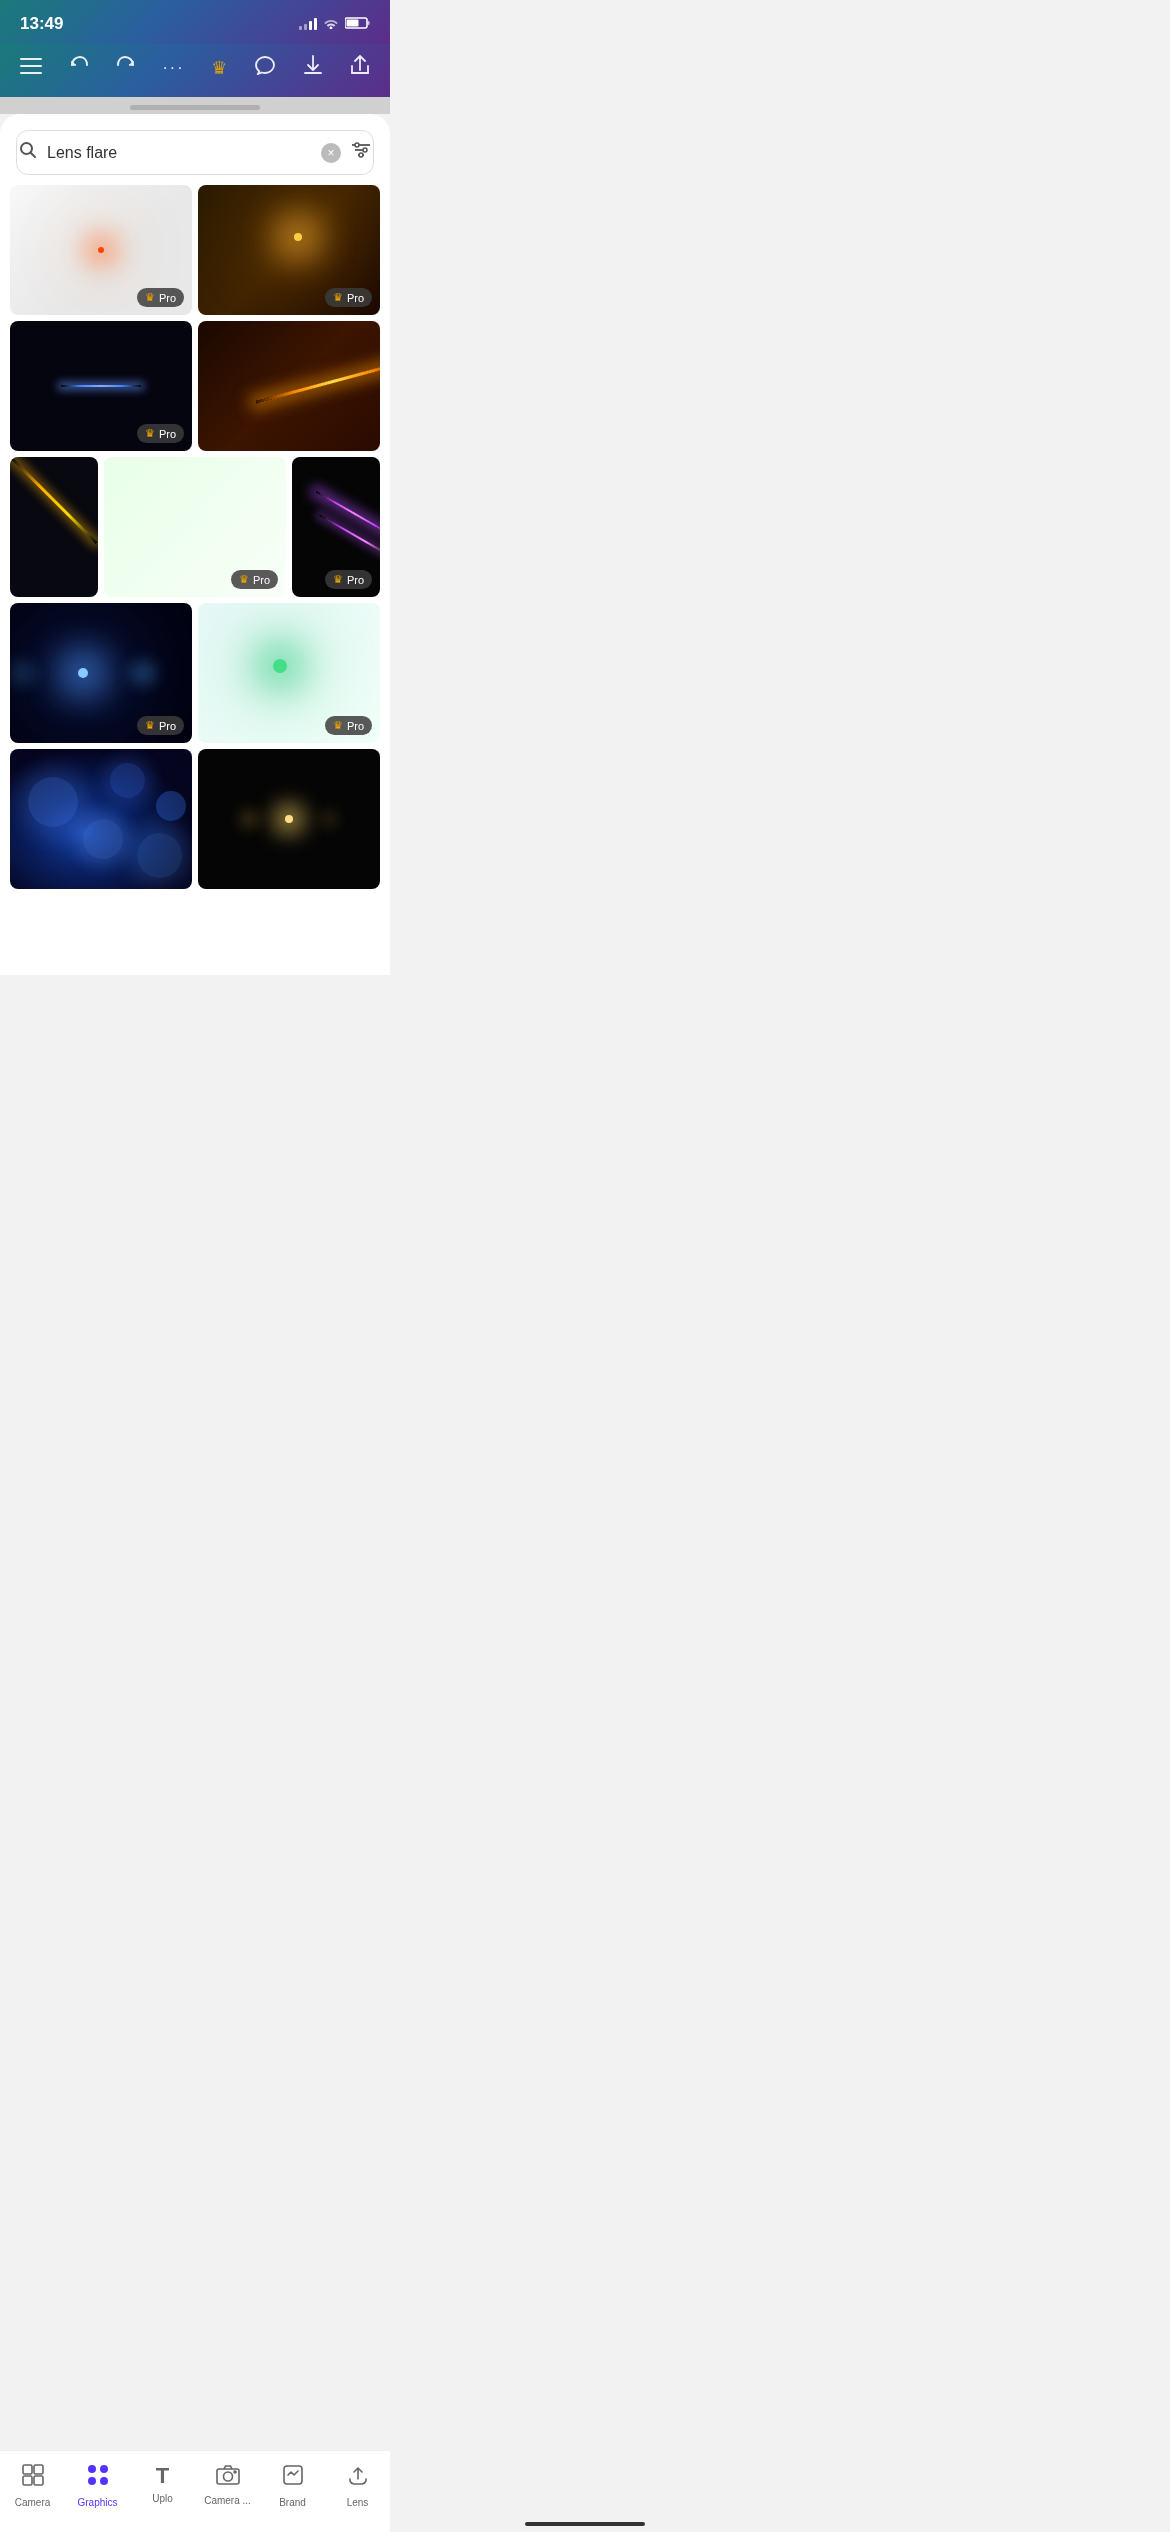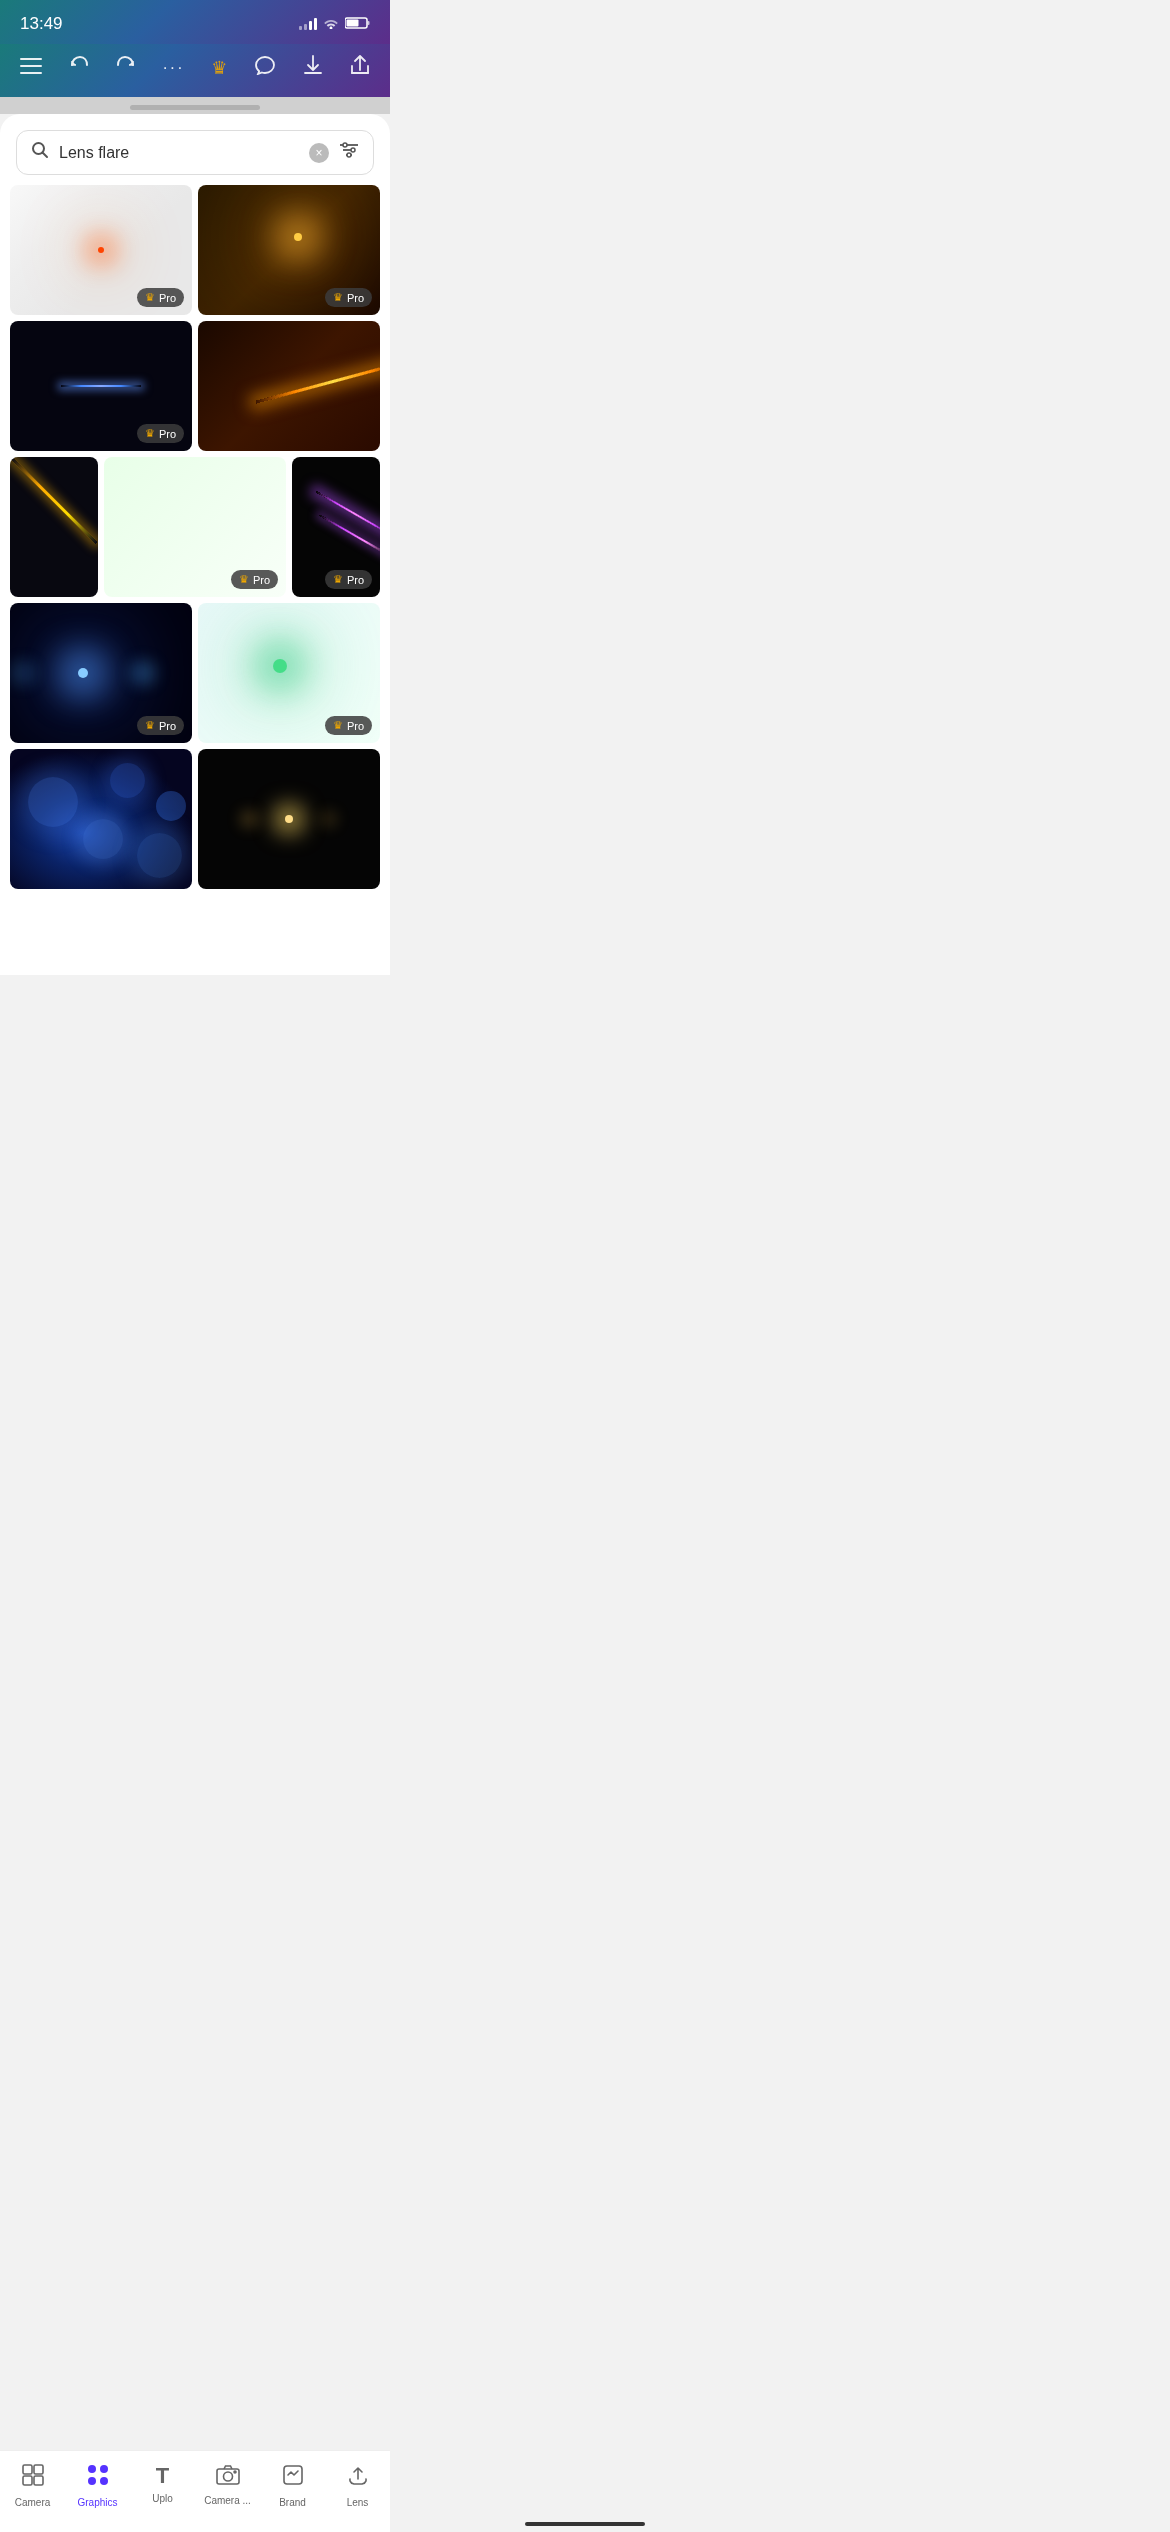--- a/index.html
+++ b/index.html
@@ -17,21 +17,21 @@
     .status-bar {
       background: linear-gradient(135deg, #1a7a7a 0%, #2a5fa0 40%, #5c2d8a 100%);
       padding: 14px 20px 10px;
       display: flex;
       justify-content: space-between;
       align-items: center;
       color: white;
     }
     .status-time {
       font-size: 17px;
-      font-weight: 400;
+      font-weight: 700;
       color: white;
     }
     .status-icons {
       display: flex;
       align-items: center;
       gap: 6px;
     }
     .signal-bars {
       display: flex;
       align-items: flex-end;
@@ -92,21 +92,21 @@
 
     
     .search-container {
       padding: 16px 16px 0;
     }
     .search-bar {
       display: flex;
       align-items: center;
       border: 1.5px solid #ddd;
       border-radius: 12px;
-      padding: 10px 14px;
+      padding: 10px 2px;
       gap: 10px;
       background: white;
     }
     .search-icon-wrap {
       color: #555;
       font-size: 18px;
     }
     .search-input {
       flex: 1;
       border: none;

